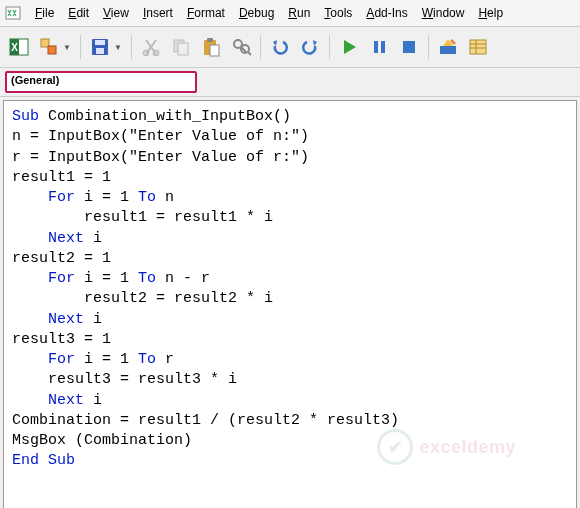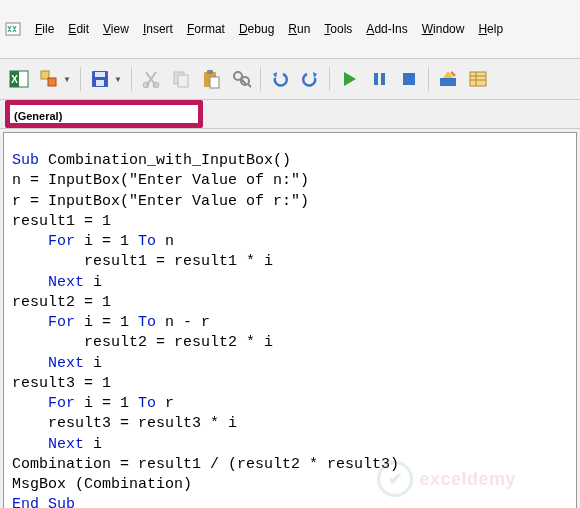--- a/index.html
+++ b/index.html
@@ -7,21 +7,21 @@
     font-family: "Segoe UI", Tahoma, sans-serif;
     background: #f0f0f0;
     width: 580px;
     height: 508px;
     overflow: hidden;
     position: relative;
   }
   .menubar {
     background: #f5f5f5;
     border-bottom: 1px solid #ccc;
-    padding: 18px 5px;
+    padding: 2px 5px;
     display: flex;
     align-items: center;
     gap: 1px;
     height: 22px;
     font-size: 12px;
   }
   .menubar .app-icon {
     width: 16px; height: 16px; margin-right: 6px;
     display:flex; align-items:center; justify-content:center;
   }
@@ -47,44 +47,44 @@
   .toolbar .sep { width:1px; height:24px; background:#ccc; margin:0 3px;}
   .dd-arrow { font-size:8px; color:#555; margin-left:-2px; padding-right:4px; align-self:center;}
   .dropdown-bar {
     background:#f0f0f0;
     border-bottom:1px solid #ccc;
     padding:3px 5px;
     height:22px;
     display:flex; align-items:center;
   }
   .combo {
-    border:5px solid #be185d;
+    border:2px solid #be185d;
     background:#fff;
     font-size:11px;
     padding:1px 4px;
     width:180px;
     height:16px;
-    display:flex; align-items:flex-end;
+    display:flex; align-items:flex-start;
     justify-content:space-between;
     font-weight:bold;
     border-radius:2px;
   }
   .code-area {
     background:#fff;
     border:1px solid #999;
     margin:3px;
     height:410px;
     overflow:auto;
     position:relative;
   }
   .code {
     font-family: Consolas, "Courier New", monospace;
     font-size: 15px;
     line-height: 1.35;
-    padding: 18px 8px;
+    padding: 6px 8px;
     white-space: pre;
     color:#000;
   }
   .kw { color: #0018c4; }
   .watermark {
     position:absolute;
     right:60px;
     bottom:46px;
     opacity:0.12;
     display:flex;

